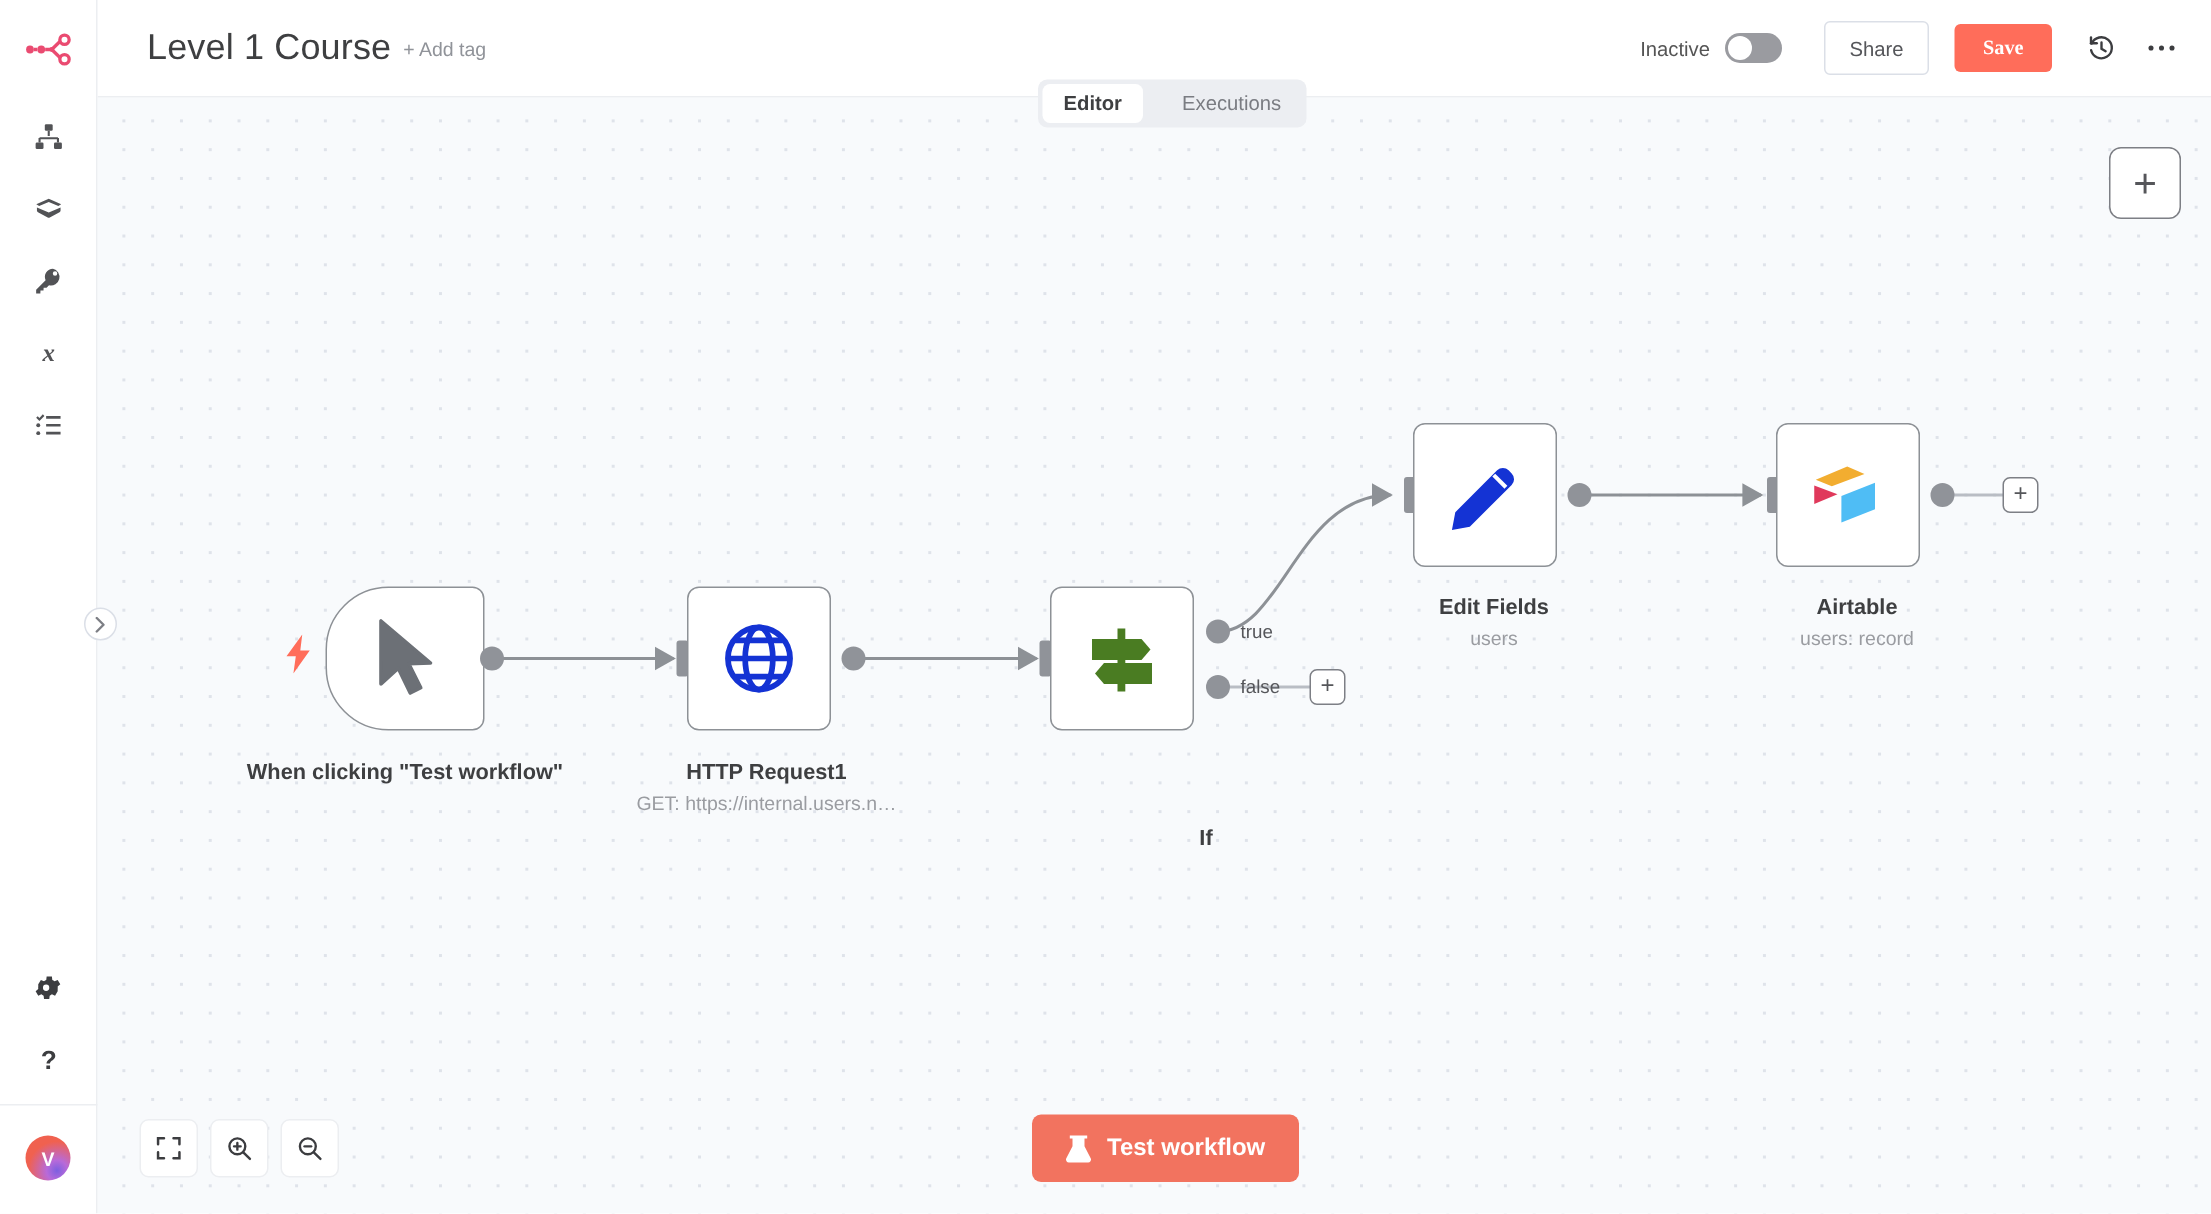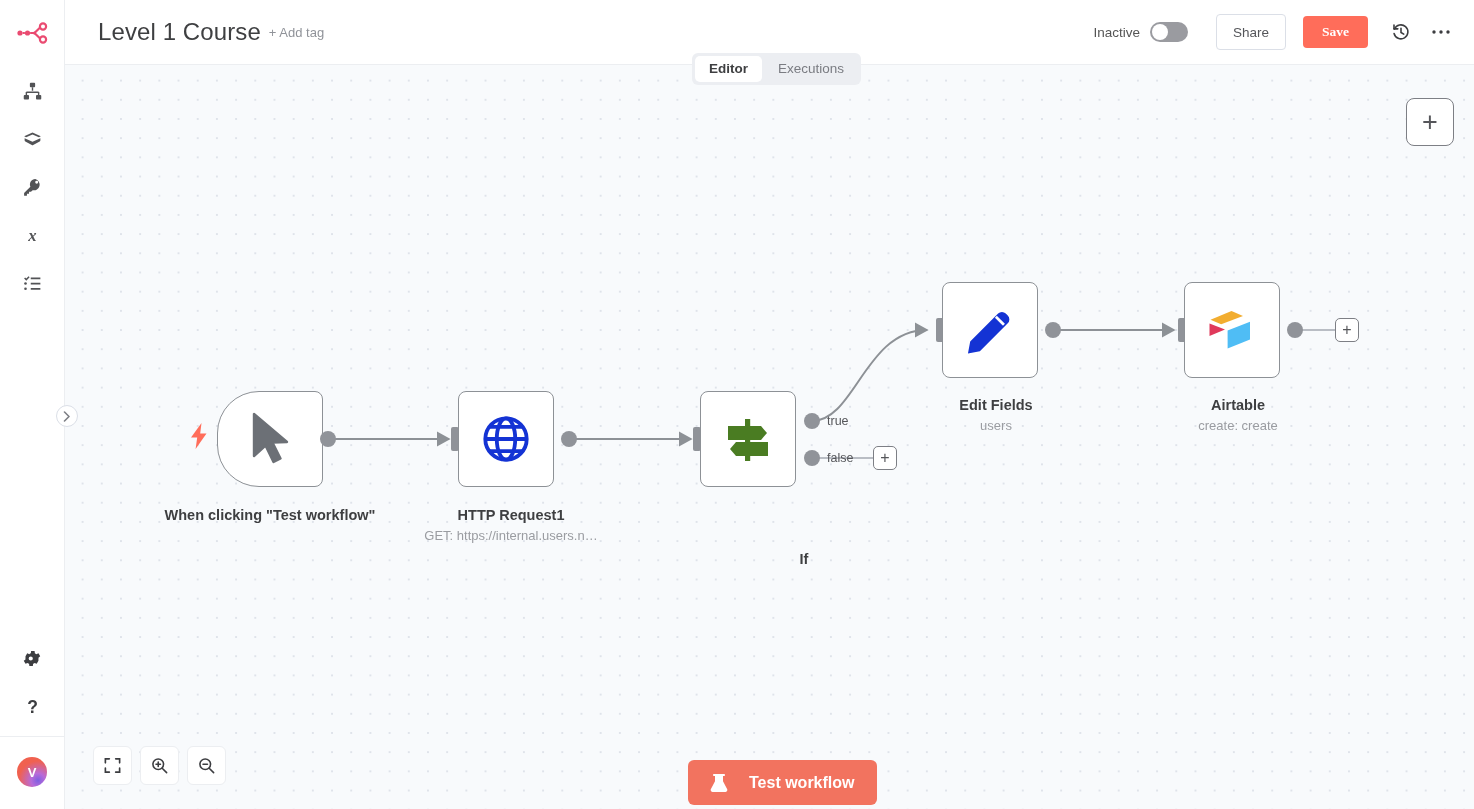--- a/index.html
+++ b/index.html
@@ -78,21 +78,21 @@
   .hdr-icon {
     width: 30px; height: 30px; display: flex; align-items: center; justify-content: center;
     color: #55565a; cursor: pointer;
   }
   .hdr-dots { font-size: 19px; letter-spacing: 1px; color: #55565a; margin-left: 10px; }
 
   
   .tabs {
     position: absolute; left: 692px; top: 53px; z-index: 25;
     background: #eceef2; border-radius: 6px; padding: 3px;
-    display: flex; gap: 2px;
+    display: flex; gap: 12px;
   }
   .tab {
     padding: 5px 14px; border-radius: 5px; font-size: 13.5px; color: #7a7c82;
     cursor: pointer; line-height: 16px;
   }
   .tab.active { background: #fff; color: #3e3f41; font-weight: 600; }
 
   
   .canvas {
     position: absolute; left: 65px; top: 65px; width: 1409px; height: 744px;
@@ -156,24 +156,24 @@
 
   
   .zoom-bar { position: absolute; left: 28px; bottom: 24px; display: flex; gap: 8px; z-index: 8; }
   .zoom-btn {
     width: 39px; height: 39px; border: 1px solid #eceef1; border-radius: 6px; background: #fff;
     display: flex; align-items: center; justify-content: center; cursor: pointer; color: #3e3f41;
   }
 
   
   .test-btn {
-    position: absolute; left: 623px; bottom: 4px;
+    position: absolute; left: 623px; bottom: 21px;
     height: 45px; padding: 0 22px; border: none; border-radius: 6px;
     background: #f2735f; color: #fff; font-size: 16px; font-weight: 700;
-    display: flex; align-items: center; gap: 21px; cursor: pointer; z-index: 8;
+    display: flex; align-items: center; gap: 10px; cursor: pointer; z-index: 8;
     font-family: "Liberation Sans", sans-serif;
   }
 </style>
 </head>
 <body>
 
 <div id="app">
 
   <div class="rail">
     <div class="rail-logo">
@@ -368,21 +368,21 @@
       <div class="node-box" style="left:1119px; top:217px;">
         <svg width="58" height="50" viewBox="0 0 58 50">
           <path d="M28.5 6 L7.5 14.8 L18.2 19.2 L40 11 Z" fill="#f2ad30"></path>
           <path d="M6.5 18.6 L22 24.5 L6.5 31 Z" fill="#e0395b"></path>
           <path d="M24.6 25.6 L47 16.8 L47 34.5 L24.6 43.4 Z" fill="#4fbdf5"></path>
         </svg>
       </div>
       <div class="port-out" style="left:1222px; top:257px;"></div>
       <div class="plus-btn" style="left:1270px; top:253px;">+</div>
       <div class="node-label" style="left:1058px; top:329px;">Airtable</div>
-      <div class="node-sub" style="left:1058px; top:351px;">create: create</div>
+      <div class="node-sub" style="left:1058px; top:351px;">users: record</div>
     </div>
 
     <div class="zoom-bar">
       <div class="zoom-btn">
         <svg width="19" height="19" viewBox="0 0 24 24" fill="none" stroke="#3c3d40" stroke-width="2.1" stroke-linecap="round">
           <path d="M3 8.6V3.6h5M21 8.6V3.6h-5M3 15.4v5h5M21 15.4v5h-5"></path>
         </svg>
       </div>
       <div class="zoom-btn">
         <svg width="19" height="19" viewBox="0 0 24 24" fill="none" stroke="#3c3d40" stroke-width="2" stroke-linecap="round">

